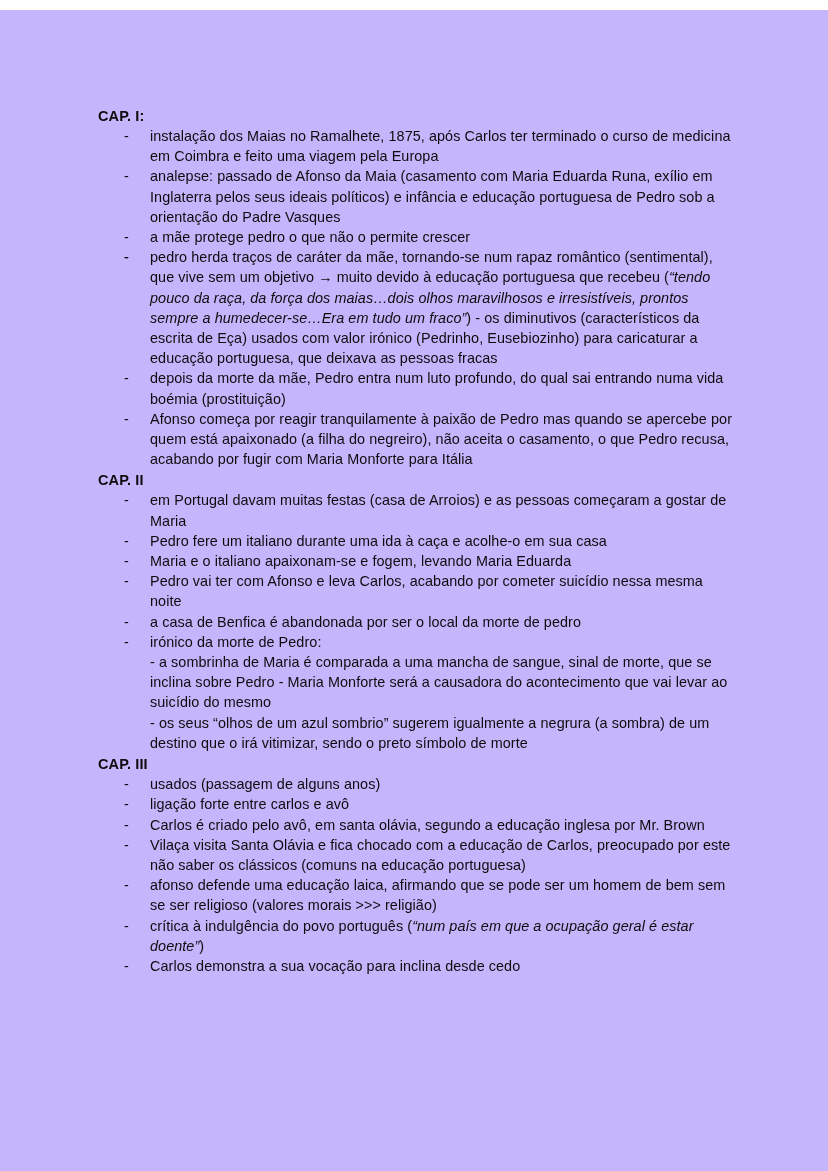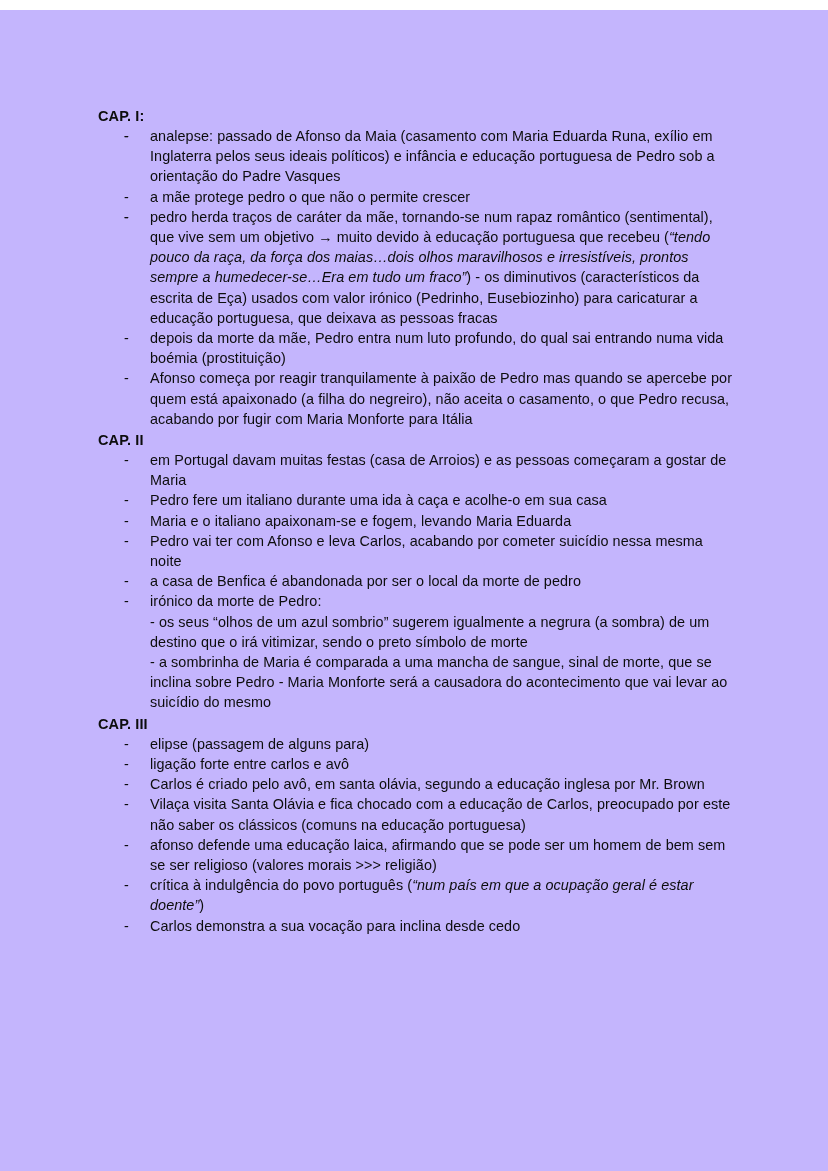--- a/index.html
+++ b/index.html
@@ -86,42 +86,42 @@
   }
 </style>
 </head>
 <body>
 
 <div class="page">
   <div class="content" id="doc-body">
 
   <div class="heading-row"><span class="chapter-heading">CAP. I:</span></div>
       <ul class="bullets">
-        <li><span class="dash">-</span></li>
+        <li><span class="dash">-</span><span>instalação dos Maias no Ramalhete, 1875, após Carlos ter terminado o curso de medicina em Coimbra e feito uma viagem pela Europa</span></li>
         <li><span class="dash">-</span><span>analepse: passado de Afonso da Maia (casamento com Maria Eduarda Runa, exílio em Inglaterra pelos seus ideais políticos) e infância e educação portuguesa de Pedro sob a orientação do Padre Vasques</span></li>
         <li><span class="dash">-</span><span>a mãe protege pedro o que não o permite crescer</span></li>
         <li><span class="dash">-</span></li>
         <li><span class="dash">-</span><span>pedro herda traços de caráter da mãe, tornando-se num rapaz romântico (sentimental), que vive sem um objetivo → muito devido à educação portuguesa que recebeu (</span><span class="q">“tendo pouco da raça, da força dos maias…dois olhos maravilhosos e irresistíveis, prontos sempre a humedecer-se…Era em tudo um fraco”</span><span>) - os diminutivos (característicos da escrita de Eça) usados com valor irónico (Pedrinho, Eusebiozinho) para caricaturar a educação portuguesa, que deixava as pessoas fracas</span></li>
         <li><span class="dash">-</span><span>depois da morte da mãe, Pedro entra num luto profundo, do qual sai entrando numa vida boémia (prostituição)</span></li>
         <li><span class="dash">-</span><span>Afonso começa por reagir tranquilamente à paixão de Pedro mas quando se apercebe por quem está apaixonado (a filha do negreiro), não aceita o casamento, o que Pedro recusa, acabando por fugir com Maria Monforte para Itália</span></li>
       </ul>
       <div class="heading-row gap-before"><span class="chapter-heading underlined">CAP. II</span></div>
       <ul class="bullets">
         <li><span class="dash">-</span><span> em Portugal davam muitas festas (casa de Arroios) e as pessoas começaram a gostar de Maria</span></li>
         <li><span class="dash">-</span><span>Pedro fere um italiano durante uma ida à caça e acolhe-o em sua casa</span></li>
         <li><span class="dash">-</span><span>Maria e o italiano apaixonam-se e fogem, levando Maria Eduarda</span></li>
         <li><span class="dash">-</span><span>Pedro vai ter com Afonso e leva Carlos, acabando por cometer suicídio nessa mesma noite</span></li>
         <li><span class="dash">-</span><span>a casa de Benfica é abandonada por ser o local da morte de pedro</span></li>
         <li><span class="dash">-</span><span>irónico da morte de Pedro:</span></li>
+        <div class="subitem"><span>-  a sombrinha de Maria é comparada a uma mancha de sangue, sinal de morte, que se inclina sobre Pedro - Maria Monforte será a causadora do acontecimento que vai levar ao suicídio do mesmo</span></div>
         <div class="subitem"><span>-  os seus “olhos de um azul sombrio” sugerem igualmente a negrura (a sombra) de um destino que o irá vitimizar, sendo o preto símbolo de morte</span></div>
-        <div class="subitem"><span>-  a sombrinha de Maria é comparada a uma mancha de sangue, sinal de morte, que se inclina sobre Pedro - Maria Monforte será a causadora do acontecimento que vai levar ao suicídio do mesmo</span></div>
       </ul>
       <div class="heading-row gap-before"><span class="chapter-heading underlined">CAP. III</span></div>
       <ul class="bullets">
-        <li><span class="dash">-</span><span> elipse (passagem de alguns para)</span></li>
+        <li><span class="dash">-</span><span> usados (passagem de alguns anos)</span></li>
         <li><span class="dash">-</span><span>ligação forte entre carlos e avô</span></li>
         <li><span class="dash">-</span><span>Carlos é criado pelo avô, em santa olávia, segundo a educação inglesa por Mr. Brown</span></li>
         <li><span class="dash">-</span><span>Vilaça visita Santa Olávia e fica chocado com a educação de Carlos, preocupado por este não saber os clássicos (comuns na educação portuguesa)</span></li>
         <li><span class="dash">-</span><span>afonso defende uma educação laica, afirmando que se pode ser um homem de bem sem se ser religioso (valores morais &gt;&gt;&gt; religião)</span></li>
         <li><span class="dash">-</span><span>crítica à indulgência do povo português (</span><span class="q">“num país em que a ocupação geral é estar doente”</span><span>)</span></li>
         <li><span class="dash">-</span><span>Carlos demonstra a sua vocação para inclina desde cedo</span></li>
       </ul>
     </div>
 </div>
 

